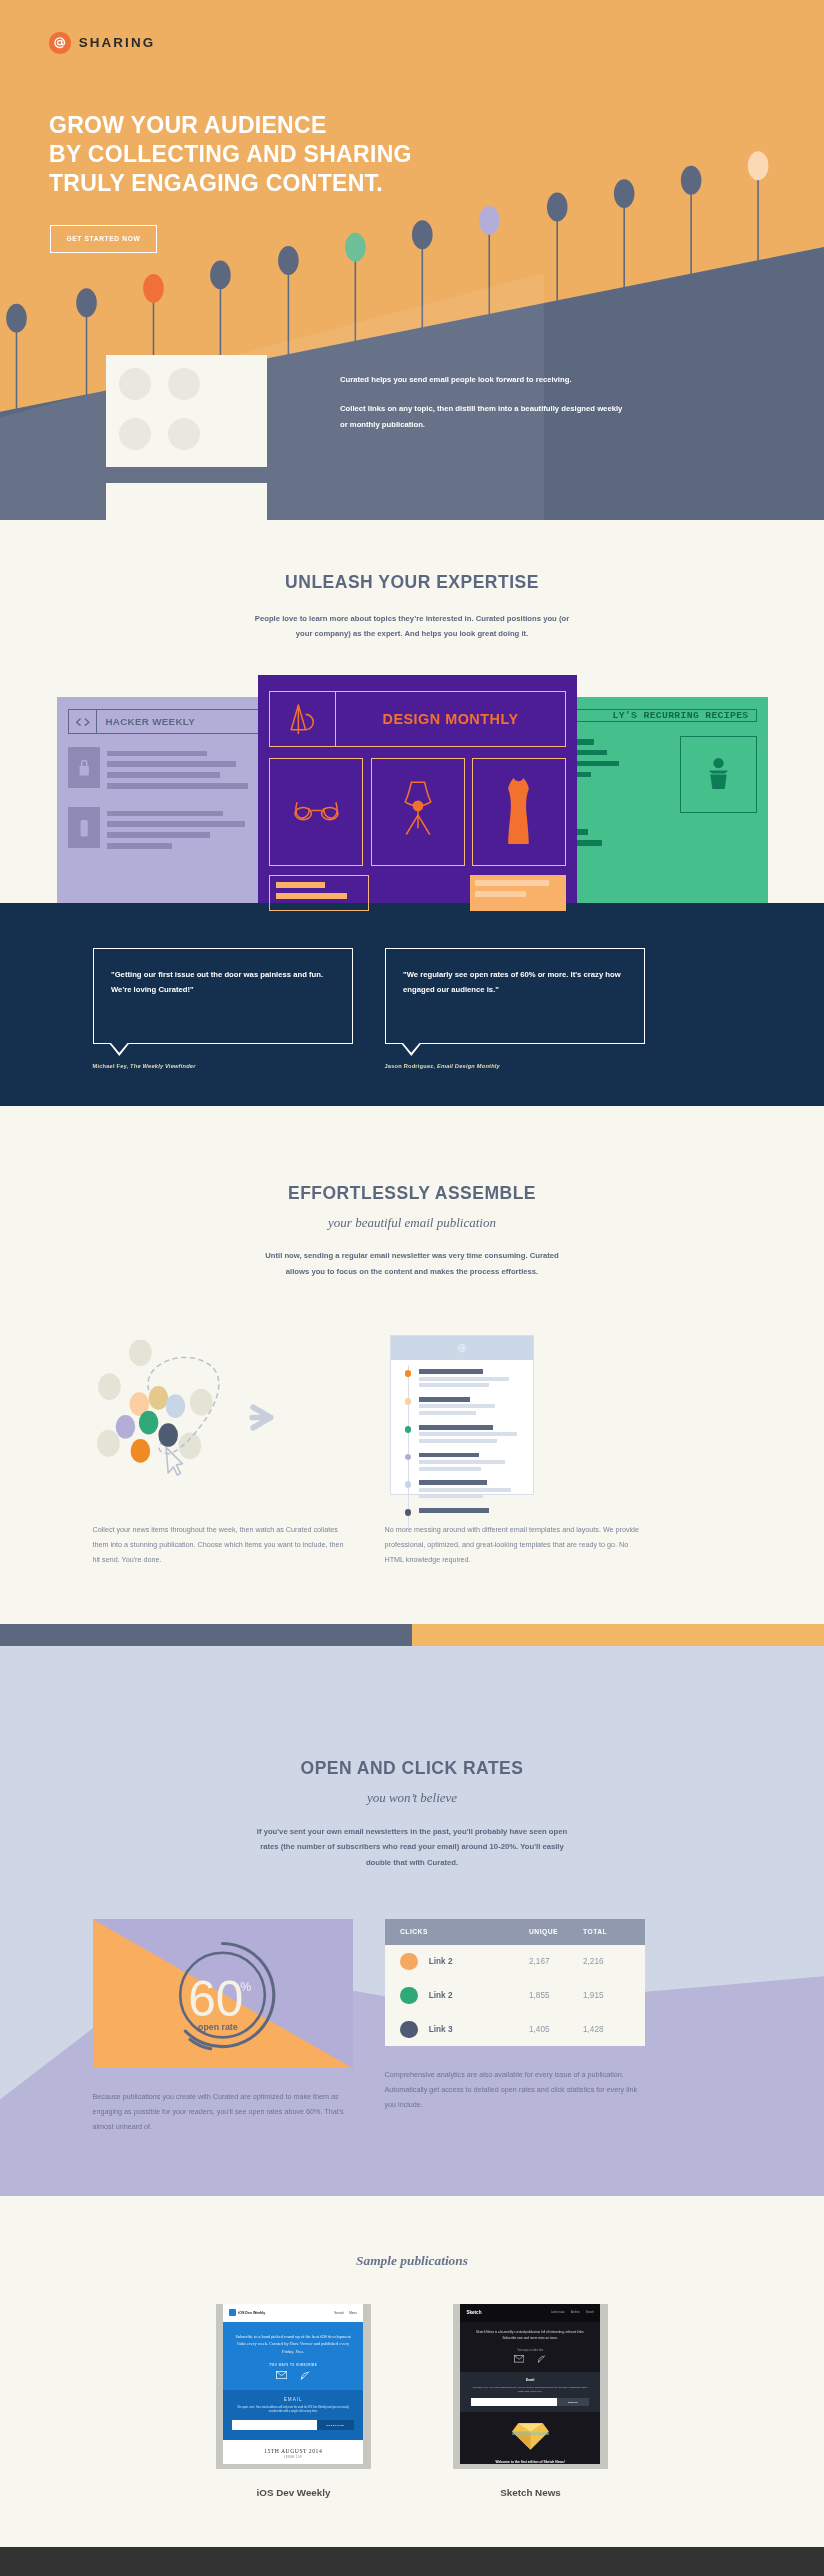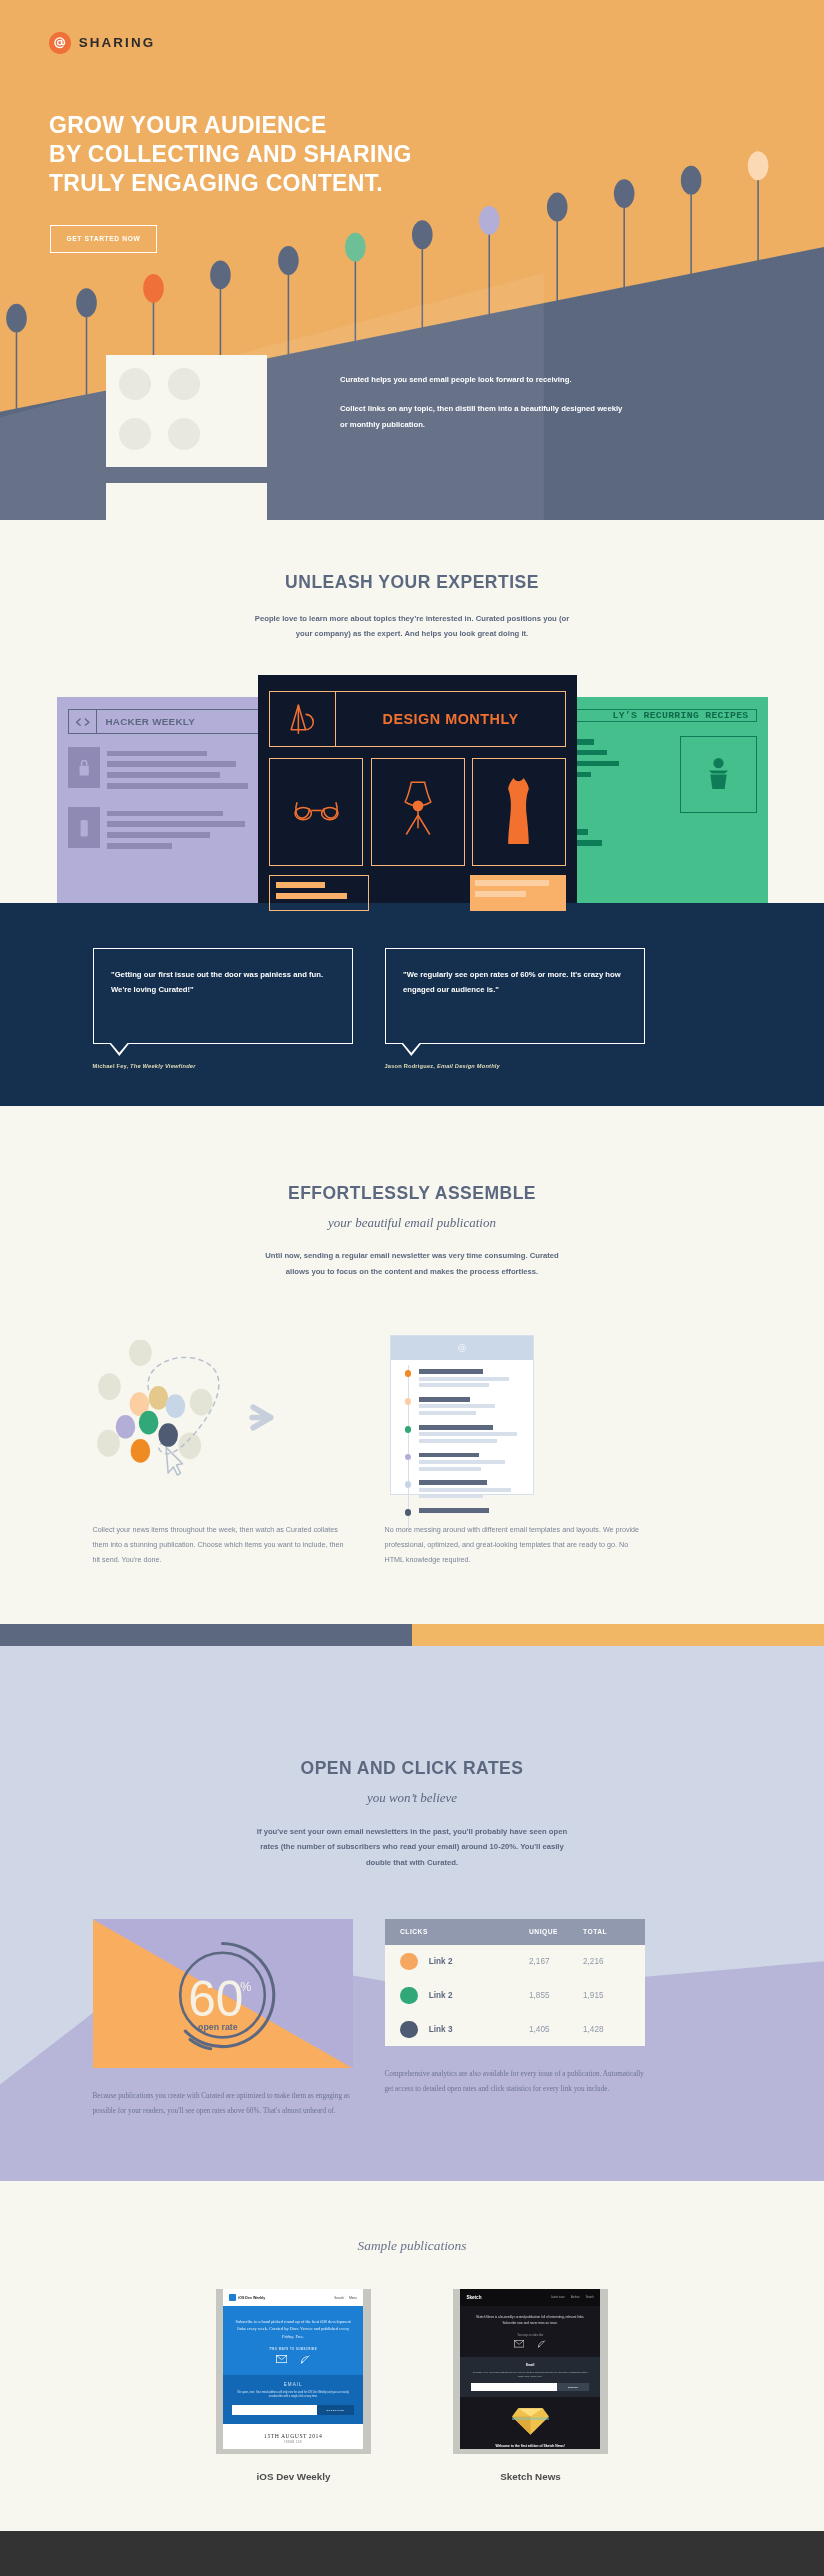--- a/index.html
+++ b/index.html
@@ -93,21 +93,21 @@
   .pc-purple .hdr .nm { color:#5c6880; }
   .pc-purple .thumb { background:#8f8ab5; }
   .pc-purple .lines i { background:#8f8ab5; }
 
   .pc-green { left:546px; width:222px; height:206px; background:#45c08c;font-family:Liberation Mono, monospace; }
   .pc-green .hdr { border-color:#12805a; }
   .pc-green .hdr .nm { color:#0e6a4a; }
   .pc-green .lines i { background:#0e7d57; }
   .pc-green .hdr .nm { padding-left:0; justify-content:flex-end; padding-right:0; }
 
-  .pc-orange { left:258px; width:319px; background:#0f172a; top:-22px; height:228px; z-index:3; }
+  .pc-orange { left:258px; width:319px; background:#4c1d95; top:-22px; height:228px; z-index:3; }
   .pc-or-head { display:flex; border:1.5px solid #fbb776; margin:15.5px 11.3px 0 11.3px; }
   .pc-or-head .ico { width:66px; border-right:1.5px solid #fbb776; display:flex;align-items:center;justify-content:center; padding:9.3px 0; }
   .pc-or-head .ttl { flex:1; display:flex;align-items:center;justify-content:center; font-size:14.4px; font-weight:bold; color:#f2712f; letter-spacing:0.5px; }
   .pc-or-grid { display:flex; gap:7.2px; margin:11.3px 11.3px 0 11.3px; }
   .pc-or-grid .cell { flex:1; border:1.5px solid #fbb776; height:108px; display:flex;align-items:center;justify-content:center; }
   .pc-or-foot { display:flex; gap:7.2px; margin:8.2px 11.3px 0 11.3px; }
   .pc-or-foot .c1 { flex:1; border:1.5px solid #fbb776; height:36px; padding:6.2px; }
   .pc-or-foot .c1 i { display:block; height:6.2px; background:#f9b169; margin-bottom:5.2px; }
   .pc-or-foot .c2 { flex:1; }
   .pc-or-foot .c3 { flex:1; background:#f9b169; height:36px; padding:5.2px; }
@@ -175,27 +175,27 @@
   .tbl { width:260px; background:#f7f7ef; }
   .tbl .th { background:#9099ad; display:flex; padding:9.3px 15.5px; color:#ffffff; font-size:6.7px; letter-spacing:0.5px; font-weight:bold;}
   .tbl .th .c0 { flex:1; }
   .tbl .th .c1 { width:54px; text-align:left; }
   .tbl .th .c2 { width:46px; text-align:left; }
   .tbl .tr { display:flex; align-items:center; padding:8.2px 15.5px; }
   .tbl .tr .c0 { flex:1; display:flex; align-items:center; gap:11.3px; font-size:8.2px; color:#5c6880; font-weight:bold;}
   .tbl .tr .c1 { width:54px; font-size:8.2px; color:#8f98ab; }
   .tbl .tr .c2 { width:46px; font-size:8.2px; color:#8f98ab; }
   .tbl .swatch { width:17.5px;height:17.5px;border-radius:50%; flex:none; }
-  .rates .cap { font-size:7.2px; line-height:2.1; color:#6d7590; margin-top:20.6px;font-family:Liberation Serif, serif; }
+  .rates .cap { font-size:7.2px; line-height:2.1; color:#6d7590; margin-top:20.6px; }
 
   
   .samples { background:#f7f7ef; padding:57px 0 49px 0; }
   .samples h3 {
     text-align:center; font-family:"Liberation Serif", serif; font-style:italic;
-    font-size:13.4px; color:#6a7churn; color:#68738c; font-weight:normal;
+    font-size:13.4px; color:#6a7churn; color:#68738c; font-weight:bold;
   }
   .samples .row { width:392px; margin:35px auto 0 auto; display:flex; justify-content:space-between;gap:12px; }
   .sample { width:155px; }
   .shot { width:155px; height:165px; position:relative; background:#c7c7c2; }
   .shot .inner { position:absolute; left:7.2px; top:0; width:140px; height:160px; overflow:hidden; background:#fff; }
   .sample .nm { text-align:center; margin-top:17.5px; font-size:9.8px; font-weight:bold; color:#4d4d4d; }
 
   .ios-top { height:17.5px; background:#ffffff; display:flex; align-items:center; padding:0 6.2px; justify-content:space-between;}
   .ios-hero { background:#1c7fd4; padding:11.3px 9.3px 10.3px 9.3px; text-align:center; }
   .ios-hero p { color:#eaf3fc; font-family:"Liberation Serif",serif; font-size:4.4px; line-height:1.7; }

